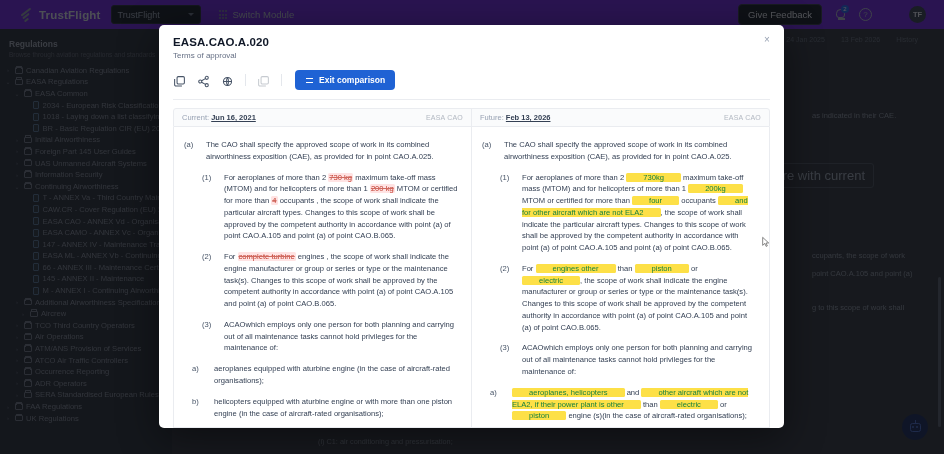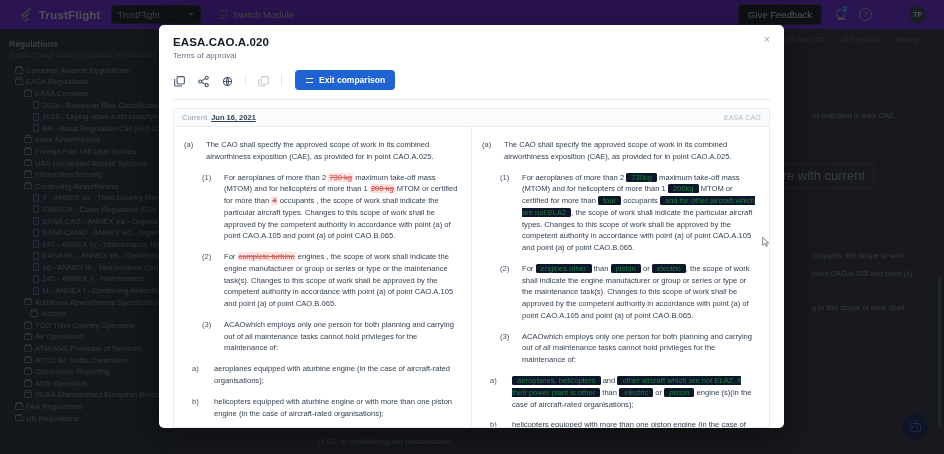--- a/index.html
+++ b/index.html
@@ -155,21 +155,21 @@
   .col + .col { border-left: 1px solid #eaecf0; }
 
   .p-row { display: flex; gap: 6px; margin-bottom: 9px; }
   .p-row.indent1 { padding-left: 18px; }
   .p-row.indent2 { padding-left: 8px; }
   .p-mark { flex: none; width: 16px; color: #475467; }
   .p-text { flex: 1; }
 
   .del { background: #ffe3e3; color: #c0392b; text-decoration: line-through;
     text-decoration-color: #d06a60; border-radius: 1.5px; padding: 0 1px; }
-  .ins { background: #0f172a; color: #17803d; border-radius: 1.5px; padding: 0 5px; }
+  .ins { background: #fde047; color: #17803d; border-radius: 1.5px; padding: 0 17px; }
 
   .cursor { position: absolute; left: 762px; top: 236px; width: 8px; height: 12px;
     pointer-events: none; }
 </style>
 </head>
 <body>
 
 <div id="app">
 
   <div class="bg-layer">
@@ -449,20 +449,27 @@
     <div class="m-divider"></div>
 
     <div class="cmp-bar">
       <div class="cmp-side">
         <span>
           <span>Current:</span>
           <b class="cmp-date">Jun 16, 2021</b>
         </span>
         <span class="cmp-tag">EASA CAO</span>
       </div>
+      <div class="cmp-side">
+        <span>
+          <span>Future:</span>
+          <b class="cmp-date">Feb 13, 2026</b>
+        </span>
+        <span class="cmp-tag">EASA CAO</span>
+      </div>
     </div>
 
     <div class="cmp-body">
       <div class="col" id="col-left">
           <div class="p-row">
             <span class="p-mark">(a)</span>
             <span class="p-text"><span>The CAO shall specify the approved scope of work in its combined airworthiness exposition (CAE), as provided for in point CAO.A.025.</span></span>
           </div>
           <div class="p-row indent1">
             <span class="p-mark">(1)</span>

